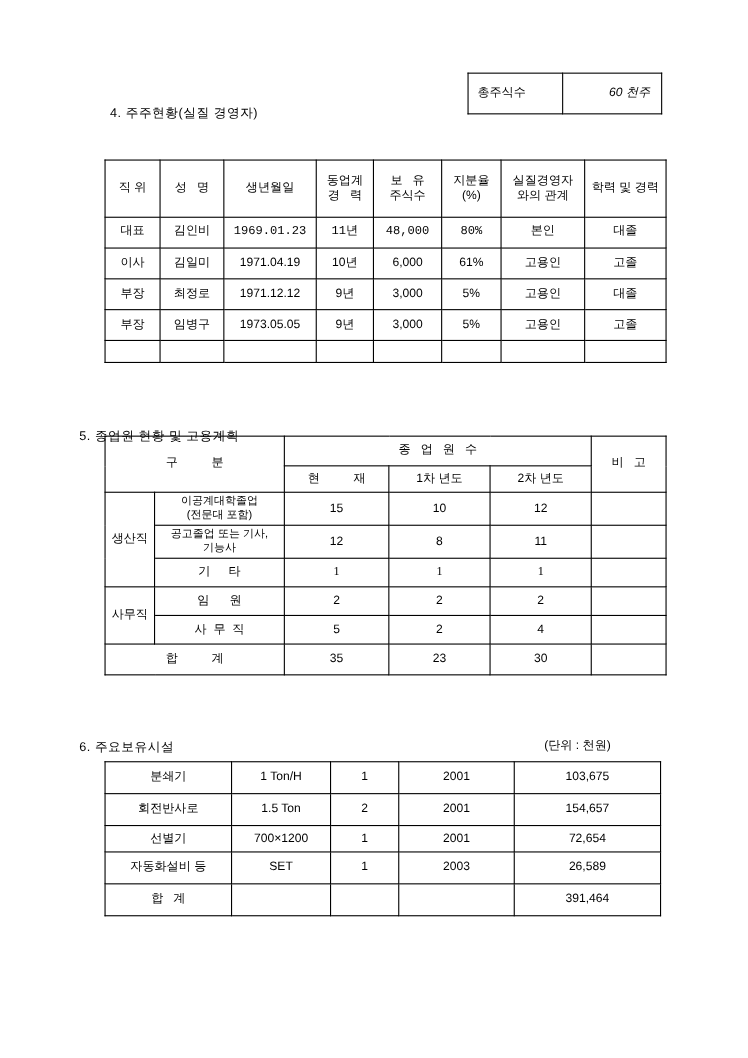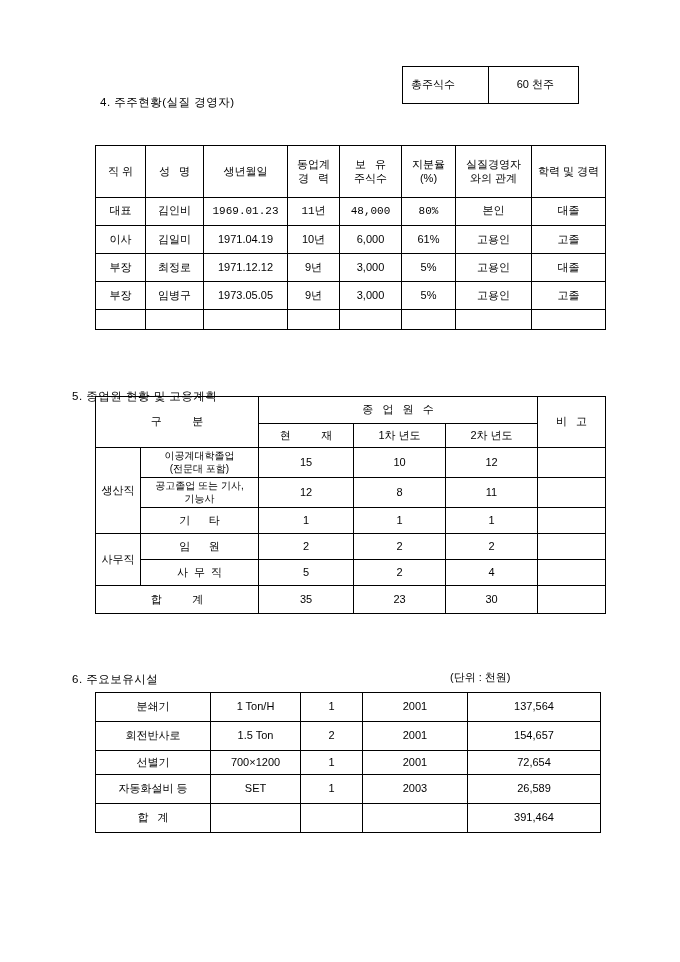--- a/index.html
+++ b/index.html
@@ -15,29 +15,29 @@
     border:1px solid #000;
     font-size:11px;
     text-align:center;
     vertical-align:middle;
     white-space:pre-wrap;
     line-height:1.25;
     padding:1px 2px;
     overflow:hidden;
   }
   .heading { position:absolute; font-size:11.5px; letter-spacing:0.5px; }
-  .unit-note { position:absolute; font-size:11px; text-align:left; }
+  .unit-note { position:absolute; font-size:11px; text-align:center; }
   .ta-left  { text-align:left;  padding-left:8px; }
-  .ta-right { text-align:right; padding-right:24px; }
+  .ta-right { text-align:right; padding-right:10px;font-style:italic; }
   .cell-label { font-size:10px; }
 </style>
 </head>
 <body>
 
-<div class="abs" style="left:402px; top:66px; width:176px;">
+<div class="abs" style="left:425px; top:66px; width:176px;">
   <table>
     <colgroup>
         <col style="width:86px">
         <col style="width:90px">
       </colgroup>
     <tbody>
       <tr style="height:37px;">
         <td class="ta-left">총주식수</td>
         <td class="ta-right">60 천주</td>
       </tr>
@@ -161,21 +161,21 @@
         <td></td>
       </tr>
       <tr style="height:30px;">
         <td class="cell-label">공고졸업 또는 기사,
 기능사</td>
         <td>12</td>
         <td>8</td>
         <td>11</td>
         <td></td>
       </tr>
-      <tr style="height:26px;">
+      <tr style="height:26px;font-family:Liberation Serif, serif;">
         <td>기      타</td>
         <td>1</td>
         <td>1</td>
         <td>1</td>
         <td></td>
       </tr>
       <tr style="height:26px;">
         <td rowspan="2">사무직</td>
         <td>임      원</td>
         <td>2</td>
@@ -212,21 +212,21 @@
         <col style="width:62px">
       <col style="width:105px">
         <col style="width:133px">
     </colgroup>
     <tbody>
       <tr style="height:29px;">
         <td>분쇄기</td>
         <td>1 Ton/H</td>
         <td>1</td>
         <td>2001</td>
-        <td>137,564</td>
+        <td>103,675</td>
       </tr>
       <tr style="height:29px;">
         <td>회전반사로</td>
         <td>1.5 Ton</td>
         <td>2</td>
         <td>2001</td>
         <td>154,657</td>
       </tr>
       <tr style="height:24px;">
         <td>선별기</td>

